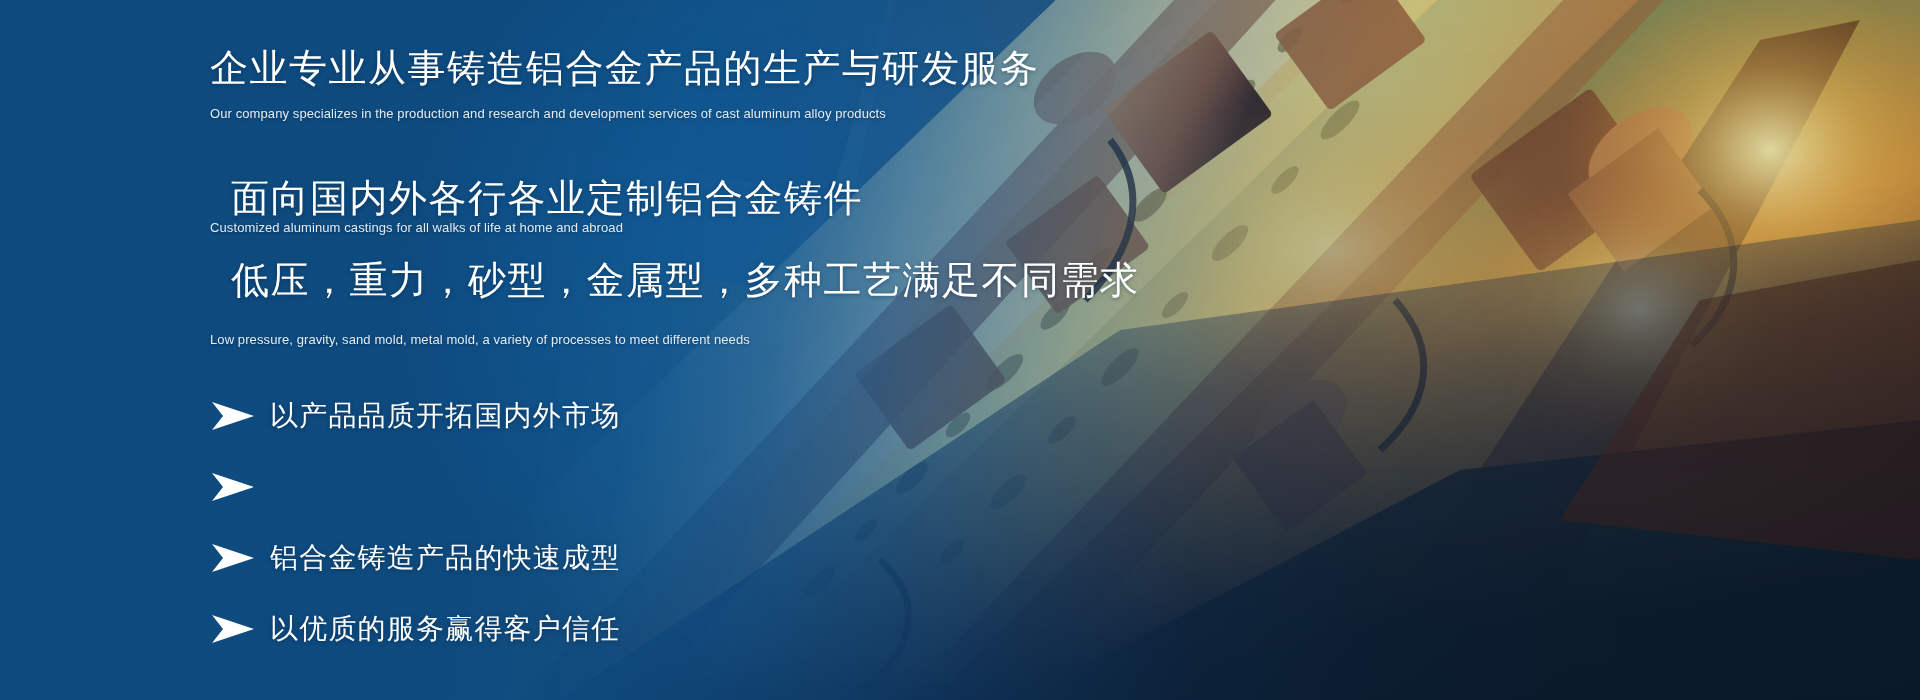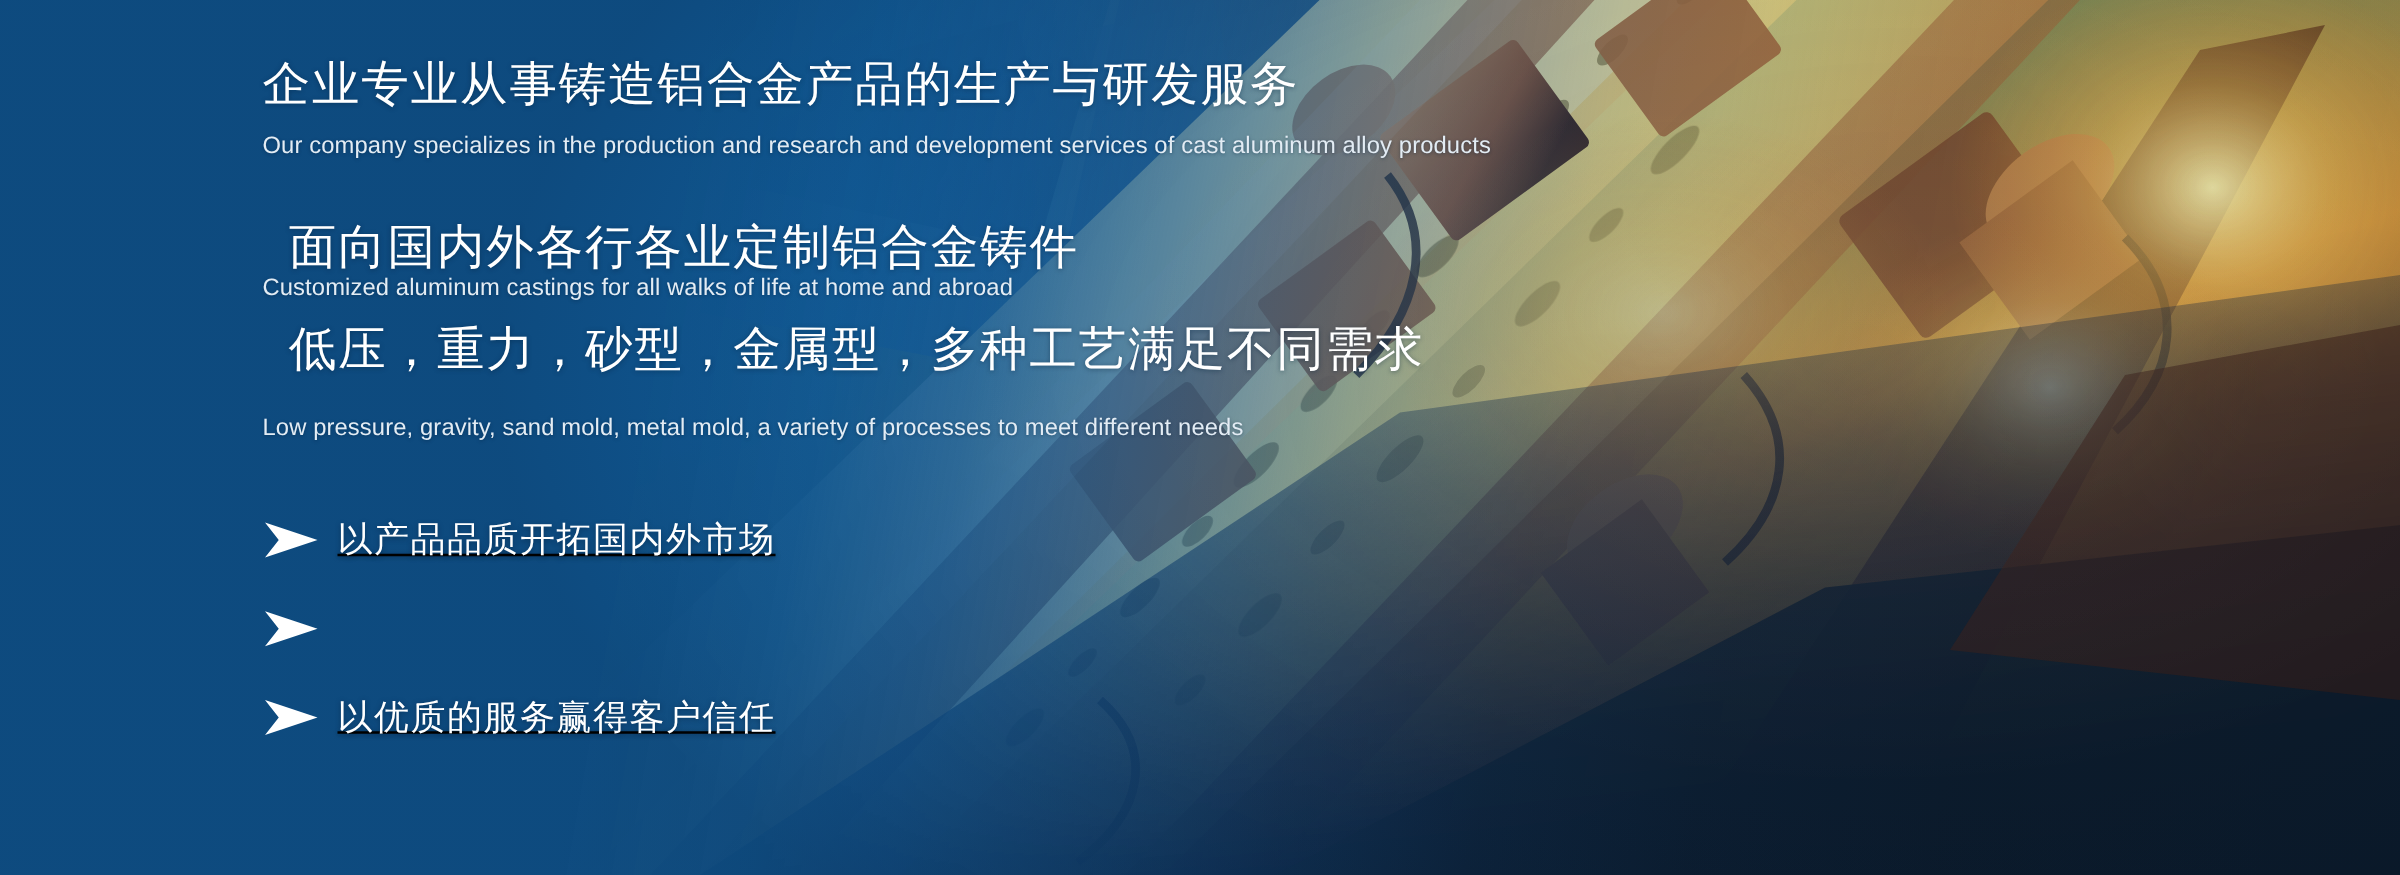--- a/index.html
+++ b/index.html
@@ -72,21 +72,21 @@
     font-size: 38px;
     font-weight: 400;
     letter-spacing: 1.5px;
     line-height: 1.1;
     white-space: nowrap;
     text-shadow: 0 1px 4px rgba(3,30,58,0.45);
     margin-left: 21px;
   }
   .h-en {
     color: #e3ecf4;
-    font-size: 19px;
+    font-size: 13px;
     font-weight: 400;
     letter-spacing: 0.1px;
     line-height: 1.2;
     white-space: nowrap;
     text-shadow: 0 1px 3px rgba(3,30,58,0.45);
   }
 
   #block-1 { position:absolute; left:210px; top:48px; }
   #block-1 .h-cn { margin: 0; }
   #block-1 .h-en { margin-top: 16px; }
@@ -94,25 +94,24 @@
   #block-2 { position:absolute; left:210px; top:178px; }
   #block-2 .h-en { }
 
   #block-3 { position:absolute; left:210px; top:260px; }
   #block-3 .h-en { margin-top: 30px; }
 
   
   #bullets {
     position:absolute;
     left: 210px;
-    top: 404px;
+    top: 388px;
     list-style: none;
     margin: 0;
     padding: 0;
-    text-decoration: underline;
   }
   .bullet-item {
     display: flex;
     align-items: center;
     height: 55px;
     margin-bottom: 16px;
   }
   .bullet-arrow {
     flex: 0 0 auto;
     width: 46px;
@@ -305,18 +304,26 @@
             <path d="M2 1 L44 15 L2 29 L13 15 Z" fill="#ffffff"></path>
           </svg>
         </span>
       </li>
       <li class="bullet-item">
         <span class="bullet-arrow">
           <svg width="46" height="30" viewBox="0 0 46 30" xmlns="http://www.w3.org/2000/svg">
             <path d="M2 1 L44 15 L2 29 L13 15 Z" fill="#ffffff"></path>
           </svg>
         </span>
+        <span class="bullet-text">铝合金铸造产品的快速成型</span>
+      </li>
+      <li class="bullet-item">
+        <span class="bullet-arrow">
+          <svg width="46" height="30" viewBox="0 0 46 30" xmlns="http://www.w3.org/2000/svg">
+            <path d="M2 1 L44 15 L2 29 L13 15 Z" fill="#ffffff"></path>
+          </svg>
+        </span>
         <span class="bullet-text">以优质的服务赢得客户信任</span>
       </li>
     </ul>
 
   </div>
 </div>
 
 </body></html>

